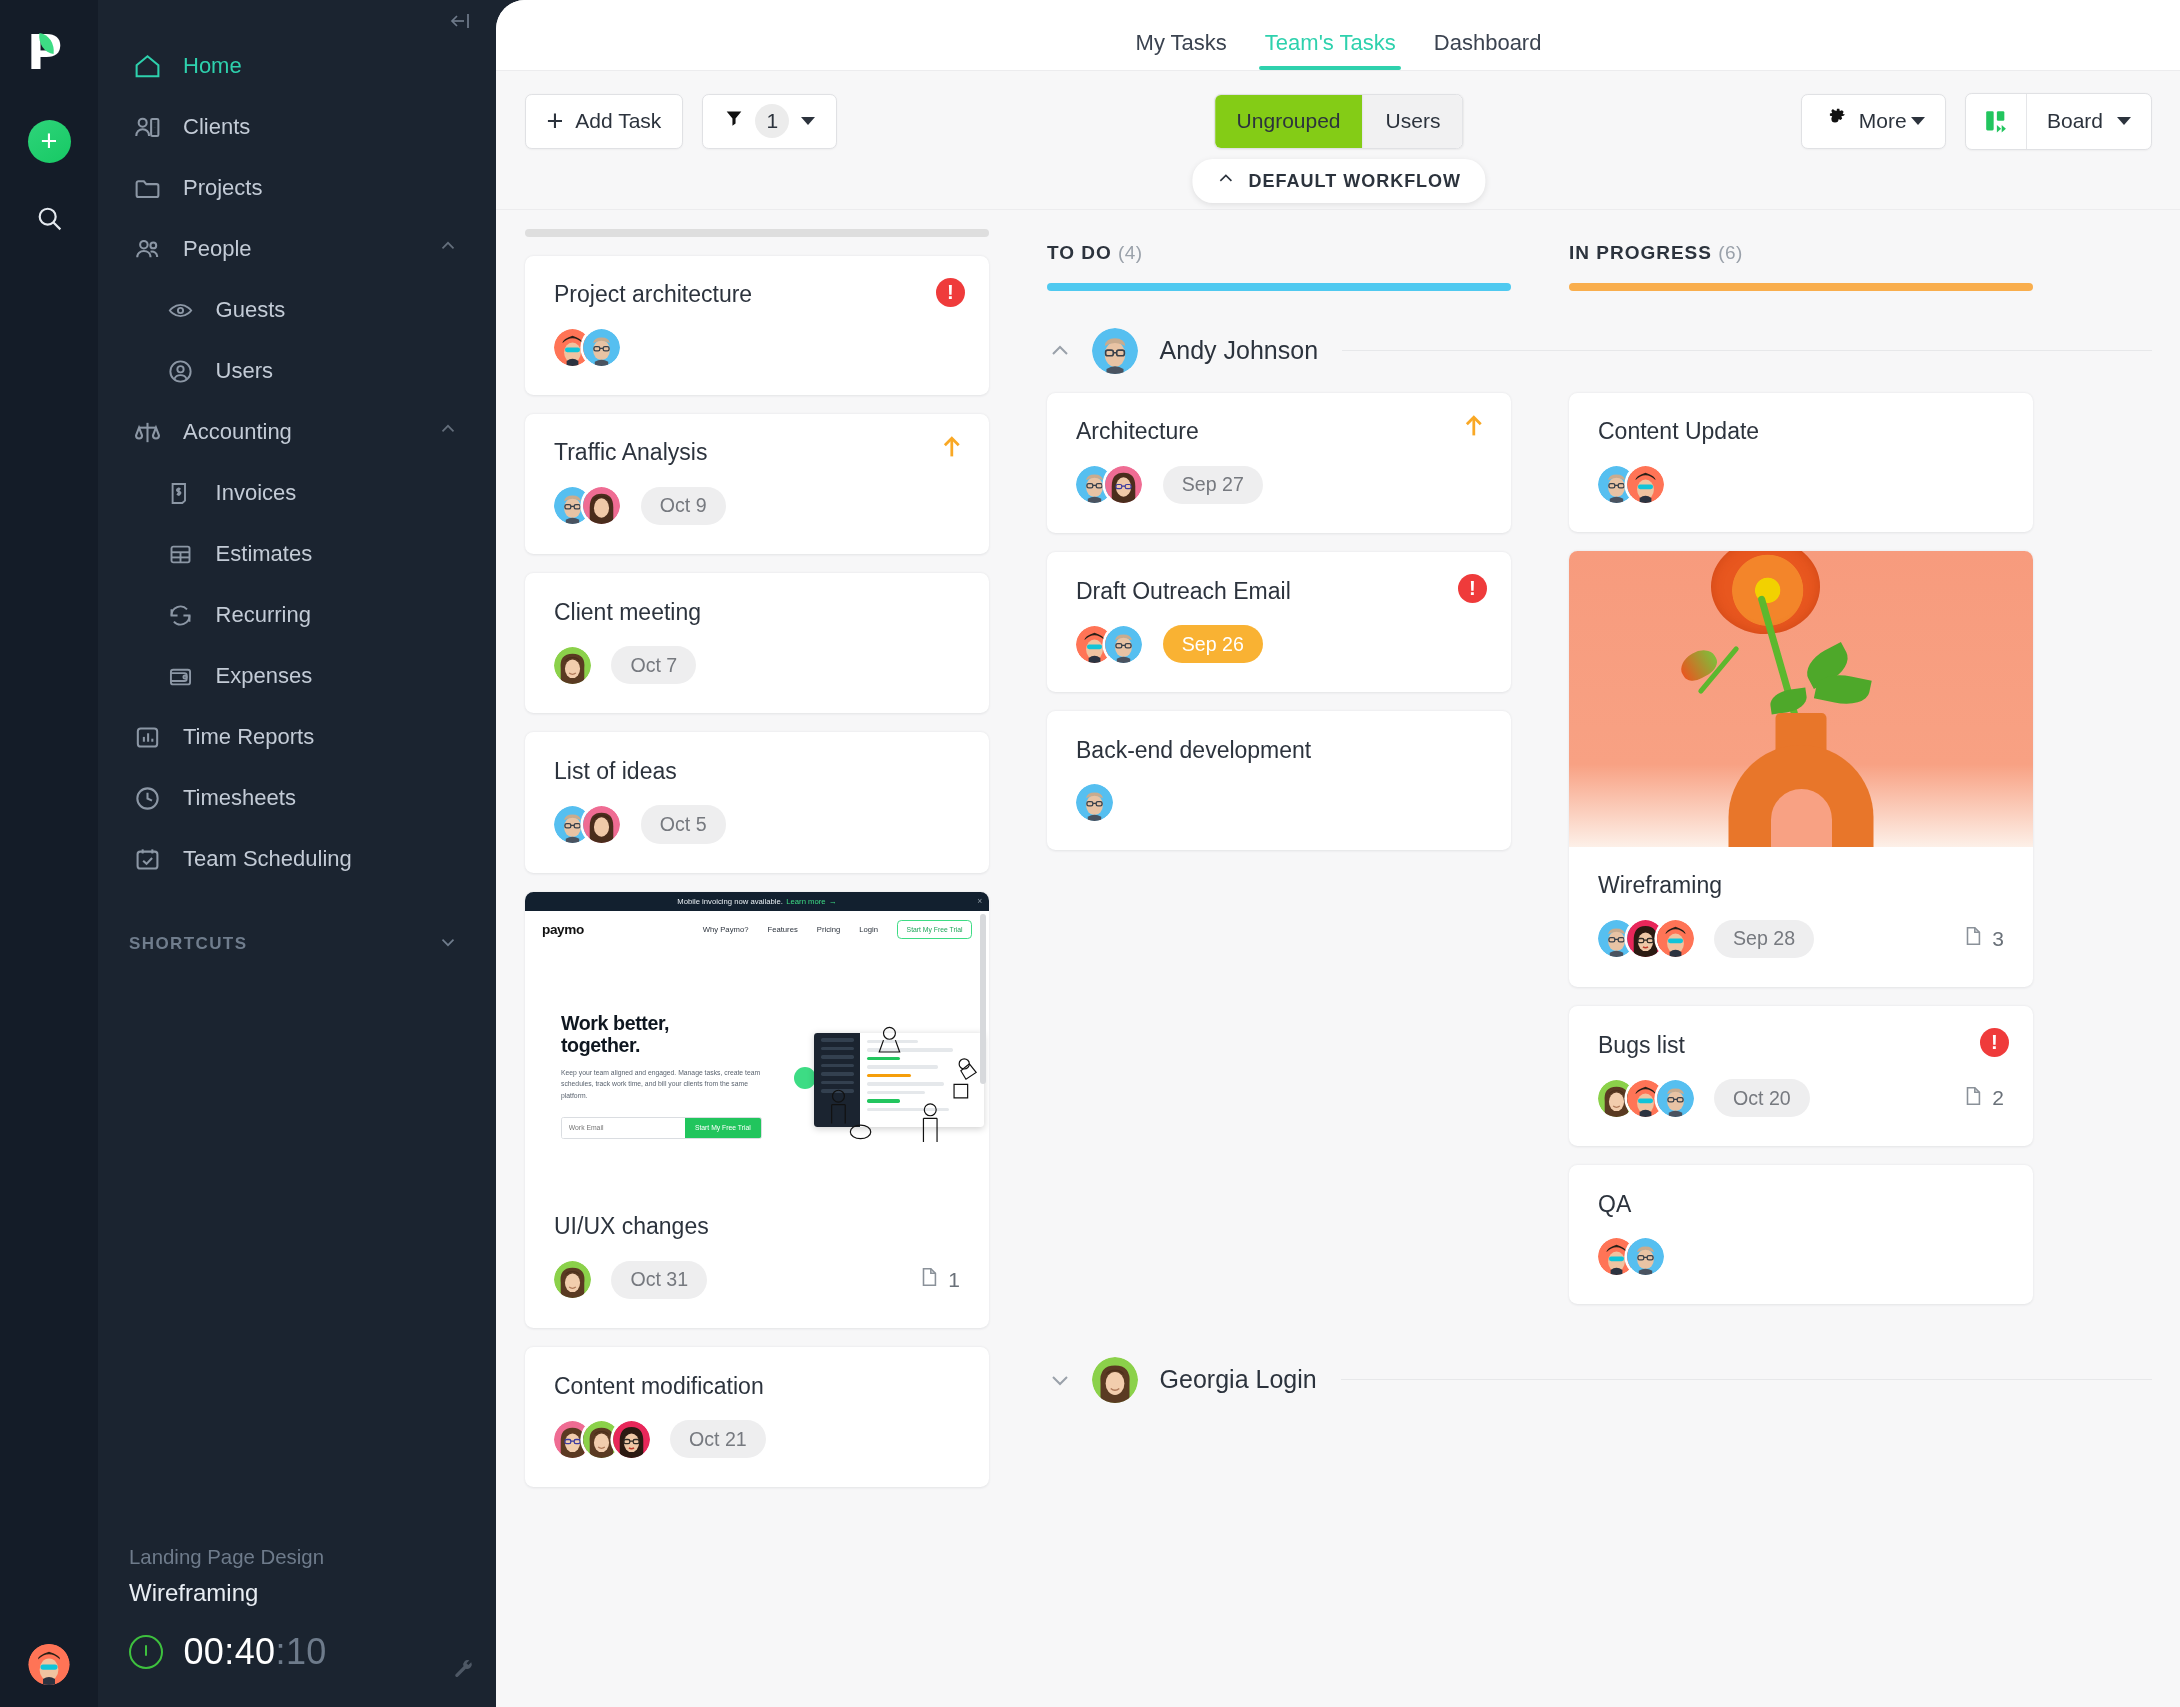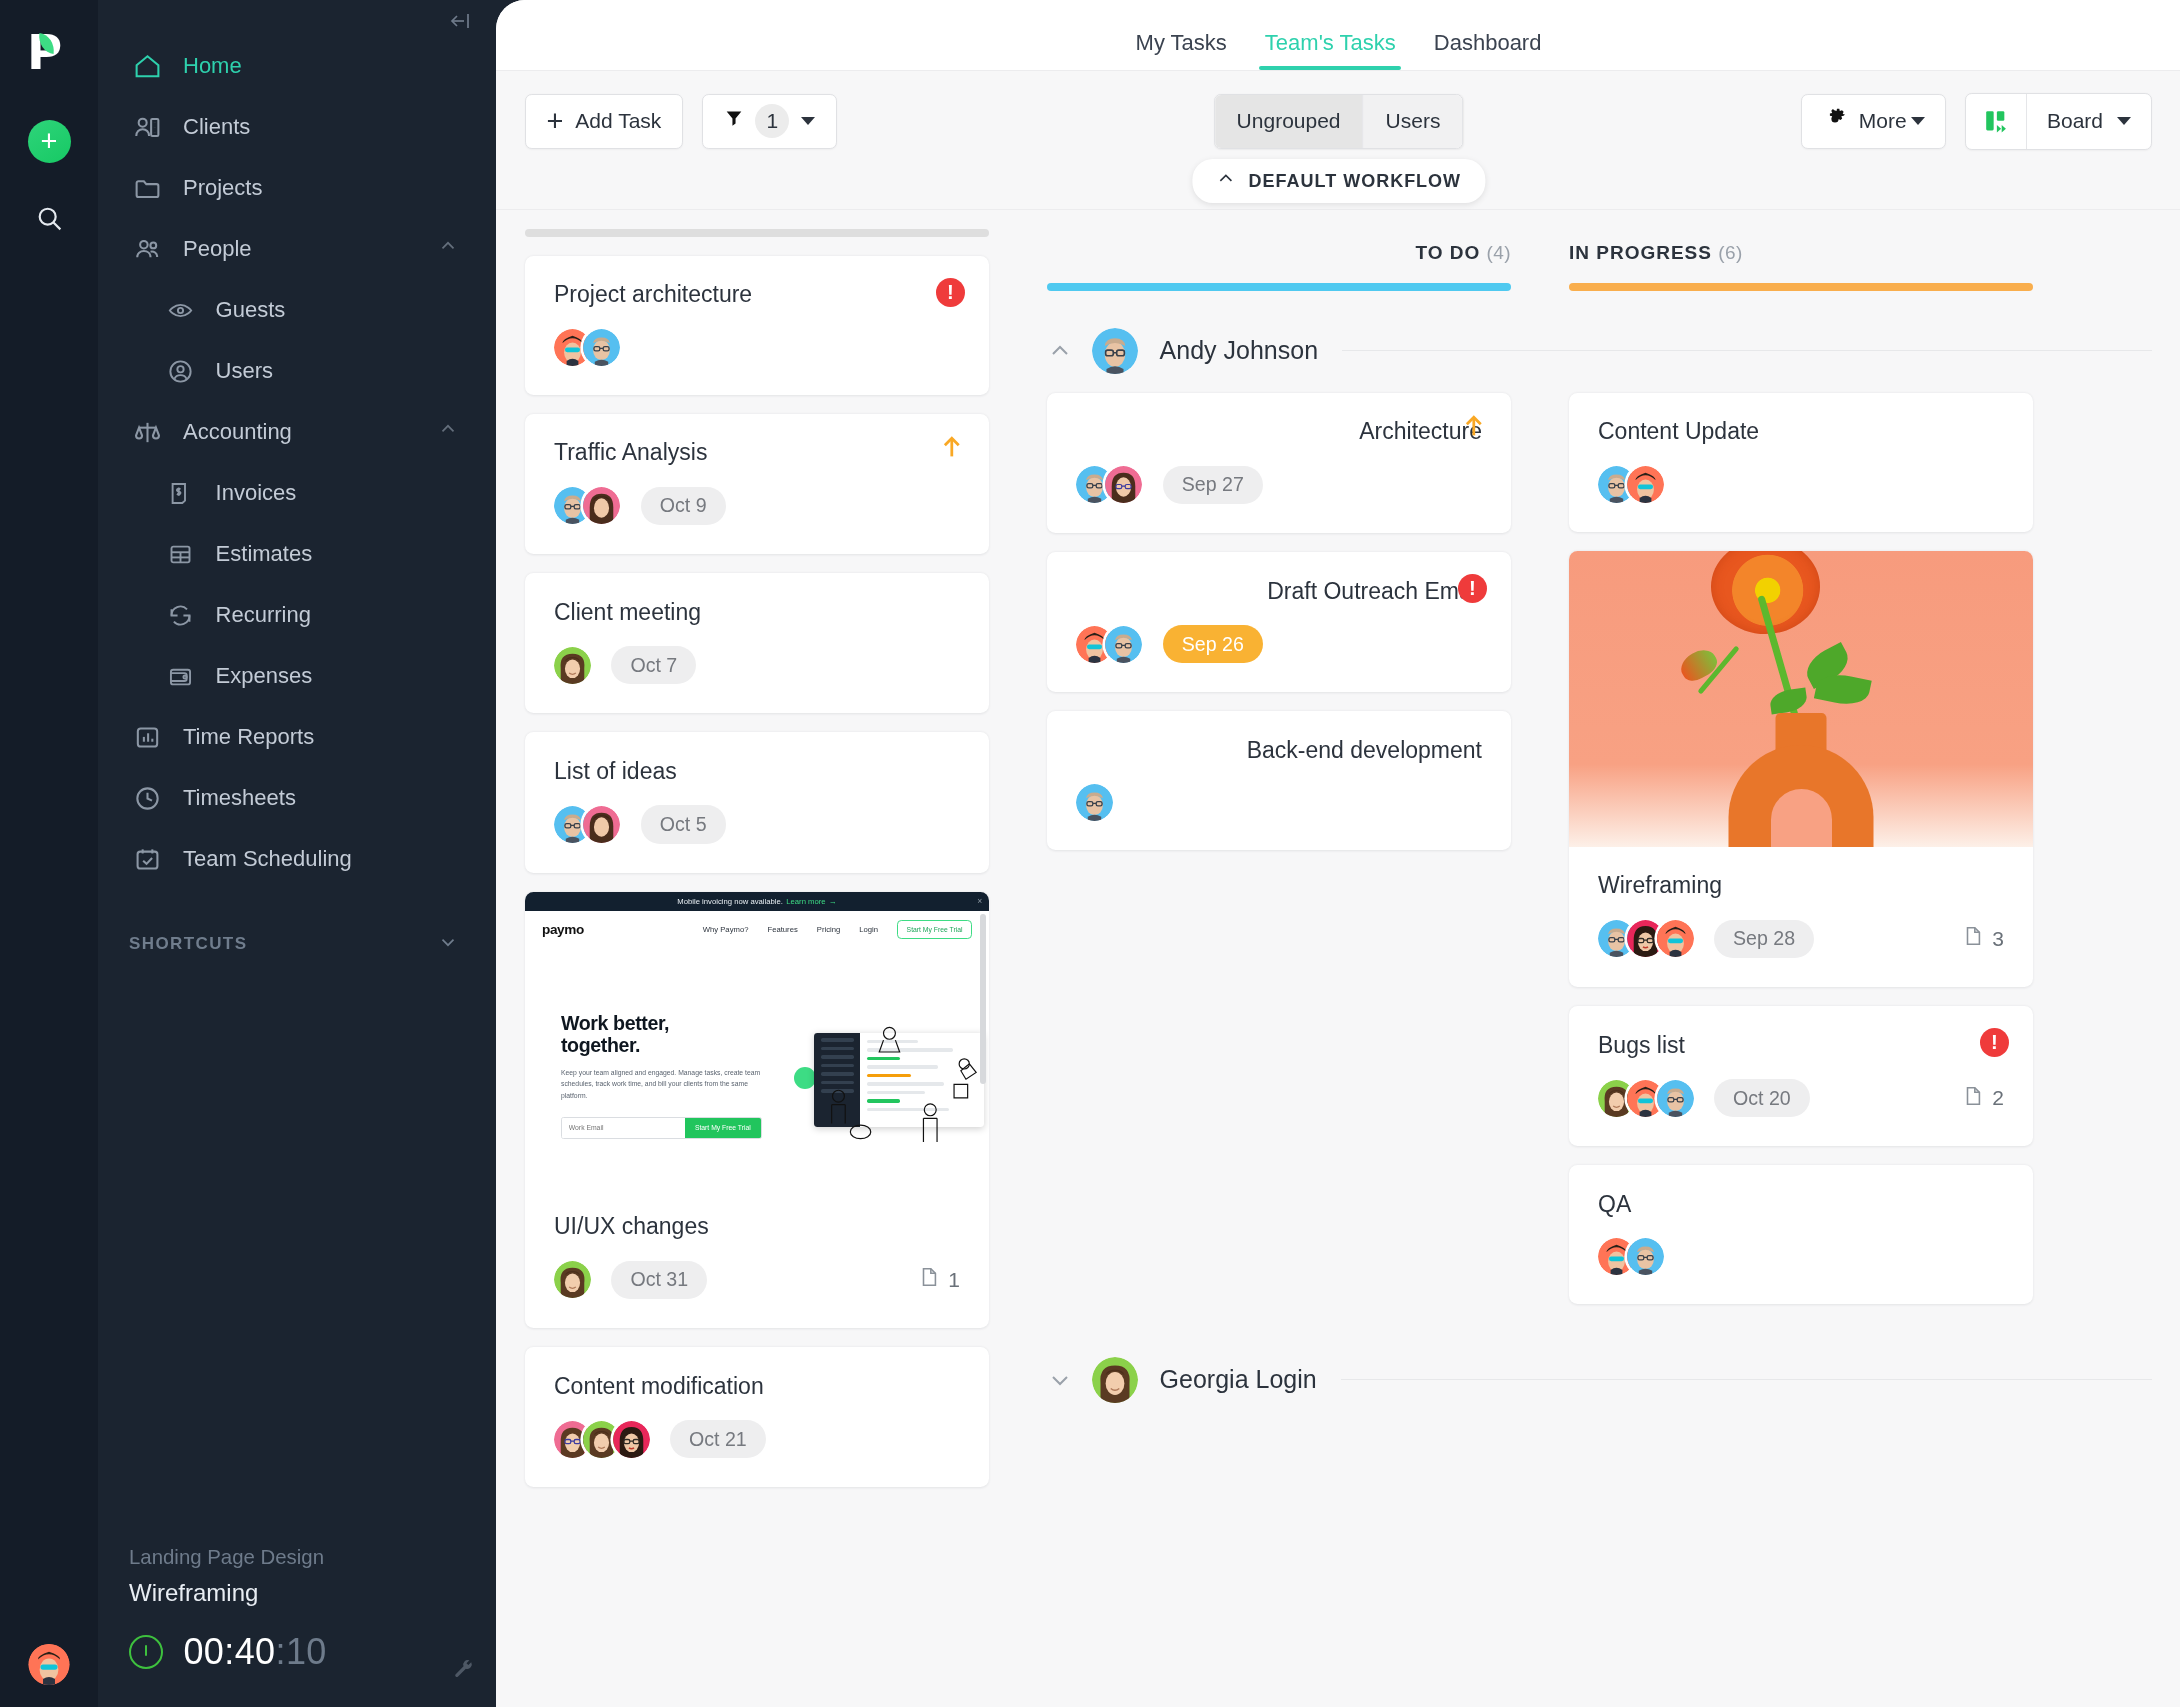--- a/index.html
+++ b/index.html
@@ -144,21 +144,21 @@
   }
   .caret { width: 0; height: 0; border-left: 7.7px solid transparent; border-right: 7.7px solid transparent; border-top: 8.5px solid #2c333d; }
   .seg {
     position: absolute; left: 50%; transform: translateX(-50%);
     display: flex; height: 55px; border-radius: 6.8px; overflow: hidden;
     border: 0.9px solid #e0e1e4; background: #fff;
     box-shadow: 0 0.9px 1.7px rgba(0,0,0,.05);
   }
   .seg div {
     padding: 0 22px; display: flex; align-items: center; font-size: 21px;
-    color: #2c333d; cursor: pointer; background: #e5e5e5;
+    color: #2c333d; cursor: pointer; background: #84cc16;
   }
   .seg div + div { border-left: 0.9px solid #e5e6e9; }
   .seg div.on { background: #f1f1f2; }
   .tool-right { margin-left: auto; display: flex; align-items: center; }
   .btn-group {
     display: flex; background: #fff; border: 0.9px solid #e0e1e4; border-radius: 6.8px;
     overflow: hidden; margin-left: 19px; box-shadow: 0 0.9px 1.7px rgba(0,0,0,.04);
   }
   .btn-group > div { height: 55px; display: flex; align-items: center; padding: 0 20.4px; font-size: 21px; color: #2c333d; cursor: pointer; }
   .btn-group > div + div { border-left: 0.9px solid #e5e6e9; }
@@ -287,21 +287,21 @@
 
   
   .grp-head { display: flex; align-items: center; padding: 37px 0 0 0; }
   .grp-chev { width: 25.6px; height: 25.6px; display:flex; align-items:center; justify-content:center; margin-right: 19px; cursor: pointer; flex:0 0 25.6px; }
   .grp-av { width: 46px; height: 46px; border-radius: 50%; overflow: hidden; margin-right: 22px; flex: 0 0 46px; }
   .grp-name { font-size: 25px; color: #2c333d; white-space: nowrap; }
   .grp-line { flex: 1 1 auto; height: 0.9px; background: #e7e8ea; margin-left: 24px; }
 
   .lane-wrap { display: flex; }
   .lane { width: 522px; flex: 0 0 522px; padding: 0 29px; }
-  .lane.first { padding-left: 29px; text-align: right; }
+  .lane.first { padding-left: 29px; }
 
   
   .av svg, .grp-av svg, .rail-avatar svg { display:block; width:100%; height:100%; }
 
   .scrollbar {
     position: absolute; right: 2.6px; top: 0; width: 6px; border-radius: 3.4px;
     background: #d7d9dc;
   }
 </style>
 </head>

